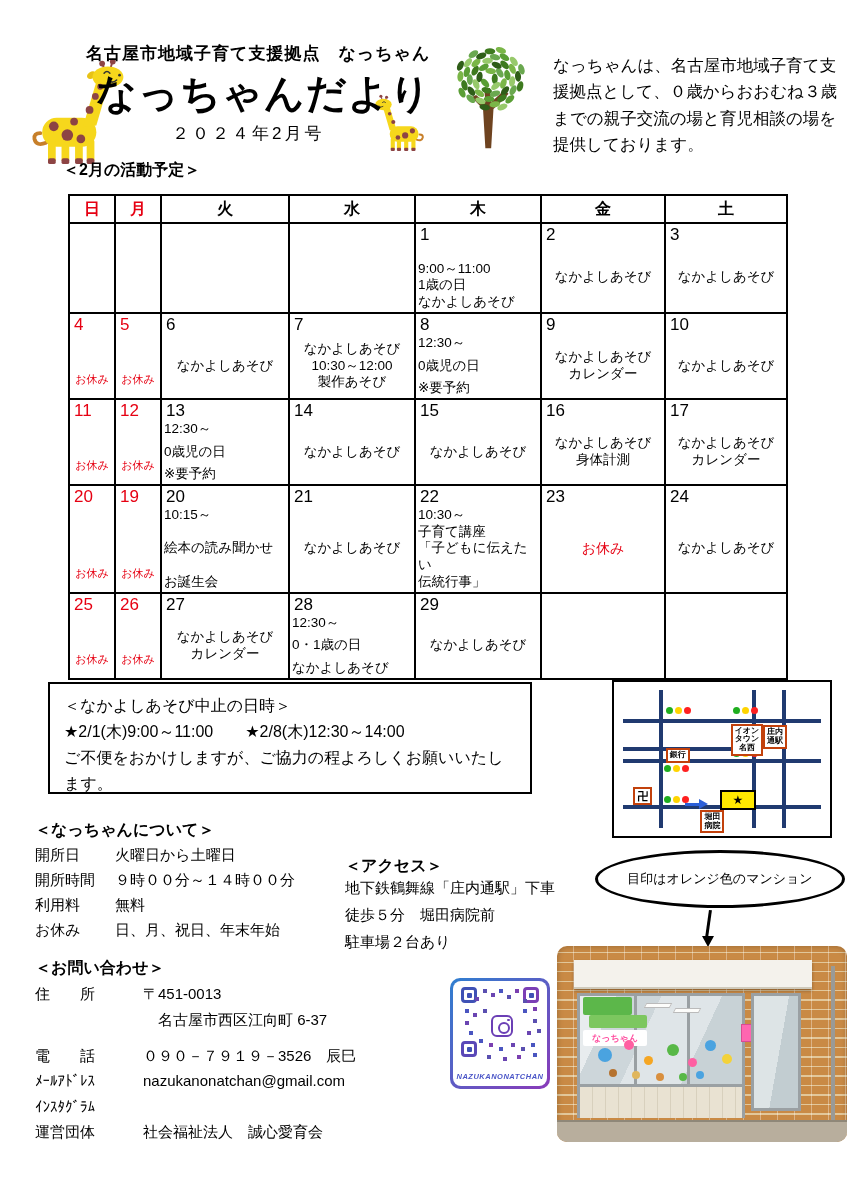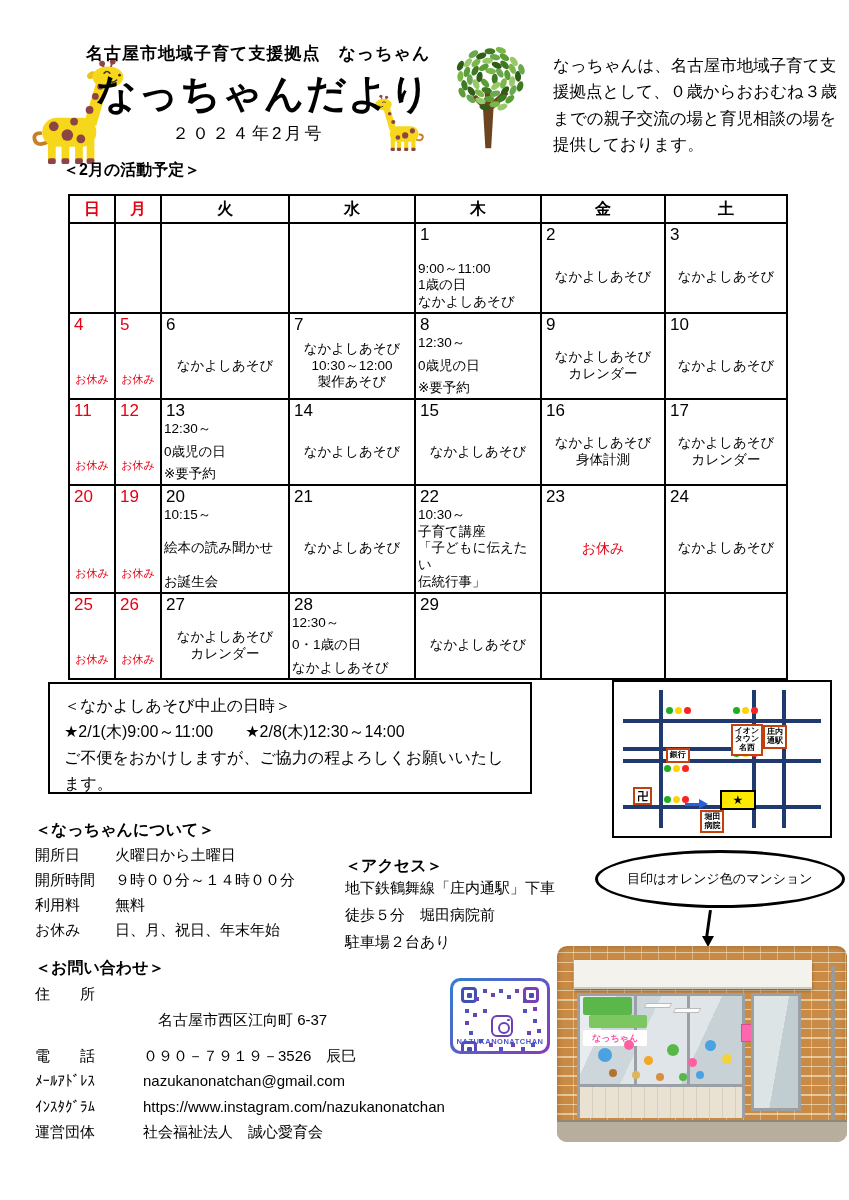--- a/index.html
+++ b/index.html
@@ -72,21 +72,21 @@
   .cloud-arrow .stem { position:absolute; left:9px; top:0; width:3px; height:28px; background:#000; transform:rotate(8deg); }
   .cloud-arrow .tip { position:absolute; left:4px; top:26px; width:0; height:0; border-top:11px solid #000; border-left:6px solid transparent; border-right:6px solid transparent; }
 
   .contact-heading { left:35px; top:958px; }
   .contact-rows { left:35px; top:986px; width:510px; }
   .contact-rows .info-row { margin-bottom:10.5px; }
   .contact-rows .ilabel { width:108px; }
   .info-row.no-label .ivalue { padding-left:15px; }
 
   
-  .qr { left:450px; top:978px; width:100px; height:76px; background:linear-gradient(135deg,#2f7fd0,#8a3ab9); border-radius:10px; padding:3px; }
+  .qr { left:450px; top:978px; width:100px; height:111px; background:linear-gradient(135deg,#2f7fd0,#8a3ab9); border-radius:10px; padding:3px;font-style:italic; }
   .qr-inner { position:relative; width:100%; height:100%; background:#fff; border-radius:8px; overflow:hidden; }
   .finder { position:absolute; width:16px; height:16px; border:3px solid #3f51b5; border-radius:4px; }
   .finder::after { content:""; position:absolute; left:2.5px; top:2.5px; width:5px; height:5px; background:#3f51b5; border-radius:1px; }
   .f1{left:8px;top:6px;} .f2{right:8px;top:6px;border-color:#7b3fb5;} .f3{left:8px;top:60px;border-color:#5a48b8;}
   .qr-dotfield { position:absolute; left:0; top:0; width:4px; height:4px; background:transparent;
     box-shadow: 30px 8px #5a4fb0, 38px 12px #6a45b2, 46px 8px #4a55c0, 54px 14px #5a4fb0, 62px 8px #7a3fb0,
       12px 28px #4a55c0, 20px 32px #6a45b2, 30px 28px #5a4fb0, 70px 28px #4a55c0, 80px 26px #7a3fb0,
       12px 40px #6a45b2, 80px 38px #5a4fb0, 16px 50px #4a55c0, 74px 50px #6a45b2, 84px 48px #5a4fb0,
       36px 62px #7a3fb0, 46px 66px #4a55c0, 58px 62px #6a45b2, 68px 66px #5a4fb0, 78px 62px #4a55c0,
       34px 74px #5a4fb0, 50px 76px #6a45b2, 64px 74px #7a3fb0, 80px 72px #4a55c0, 70px 18px #5a4fb0,
@@ -637,39 +637,39 @@
   <div class="abs cloud">目印はオレンジ色のマンション</div>
   <div class="abs cloud-arrow">
       <span class="stem"></span>
       <span class="tip"></span>
     </div>
 
   <div class="abs sec-heading contact-heading">＜お問い合わせ＞</div>
   <div class="abs contact-rows" id="contact-rows">
       <div class="info-row">
         <span class="ilabel">住　　所</span>
+        <span class="ivalue">〒451-0013</span>
       </div>
       <div class="info-row no-label">
         <span class="ilabel"></span>
         <span class="ivalue">名古屋市西区江向町 6-37</span>
       </div>
       <div class="info-row no-label">
         <span class="ilabel"></span>
       </div>
       <div class="info-row">
         <span class="ilabel">電　　話</span>
         <span class="ivalue">０９０－７９１９－3526　辰巳</span>
       </div>
       <div class="info-row">
         <span class="ilabel">ﾒｰﾙｱﾄﾞﾚｽ</span>
         <span class="ivalue">nazukanonatchan@gmail.com</span>
       </div>
       <div class="info-row">
         <span class="ilabel">ｲﾝｽﾀｸﾞﾗﾑ</span>
-        <span class="ivalue">https://www.instagram.com/nazukanonatchan</span>
       </div>
       <div class="info-row">
         <span class="ilabel">運営団体</span>
         <span class="ivalue">社会福祉法人　誠心愛育会</span>
       </div>
     </div>
 
   <div class="abs qr">
     <div class="qr-inner">
       <span class="finder f1"></span>

